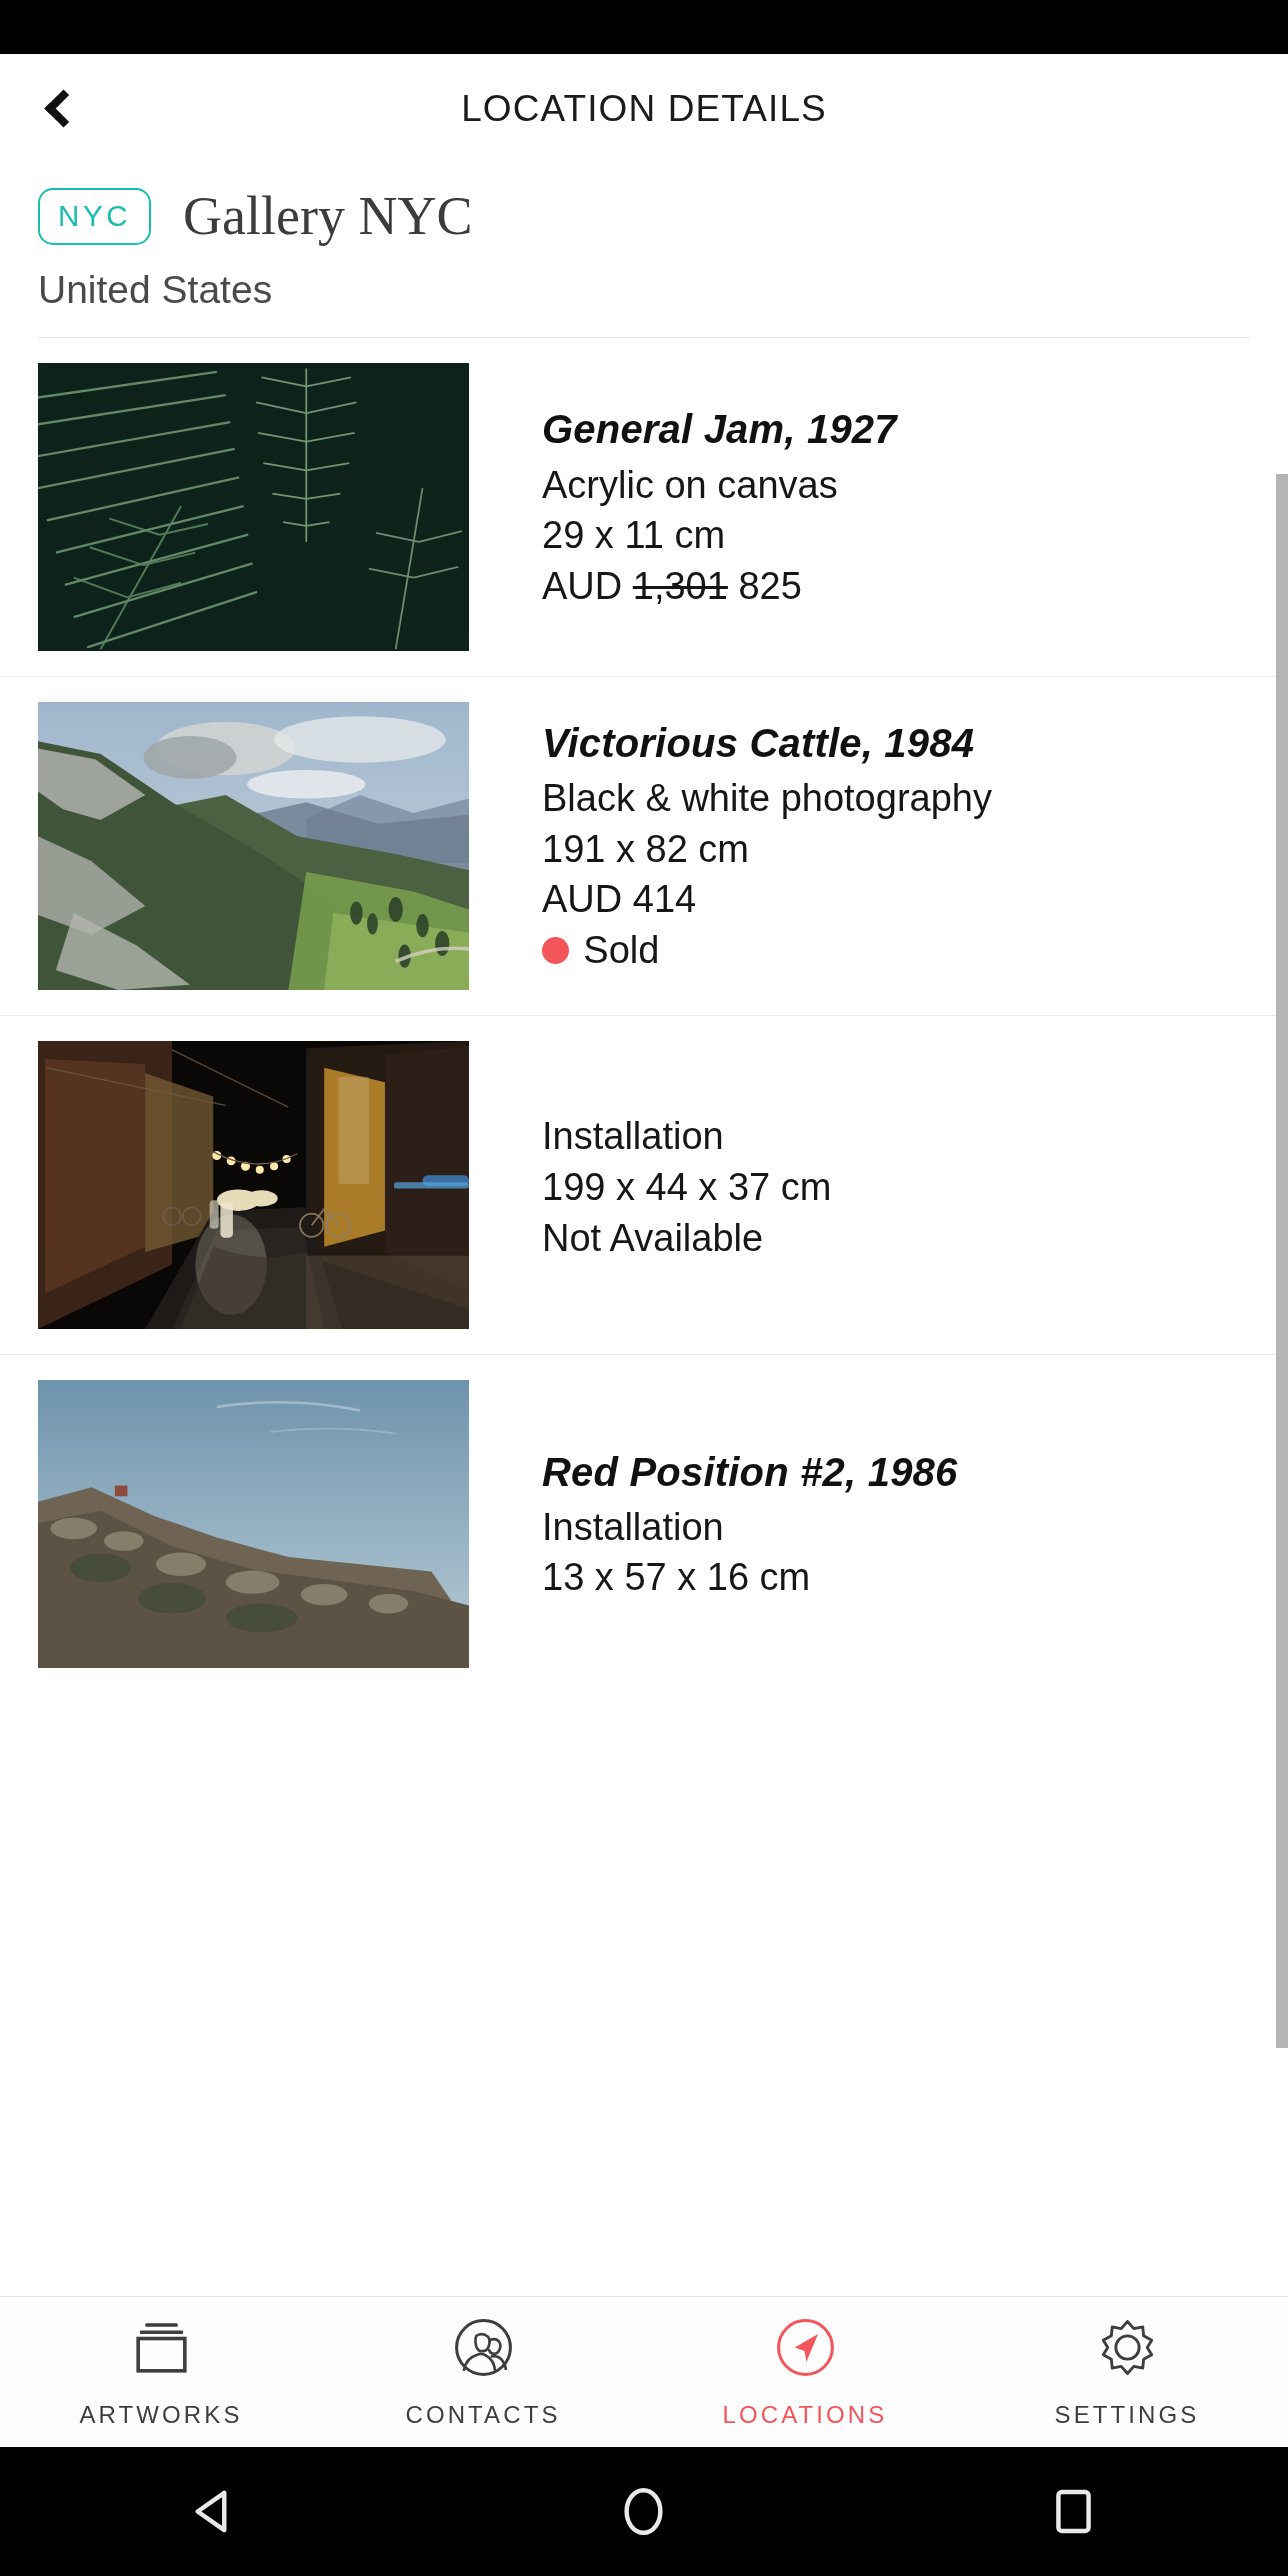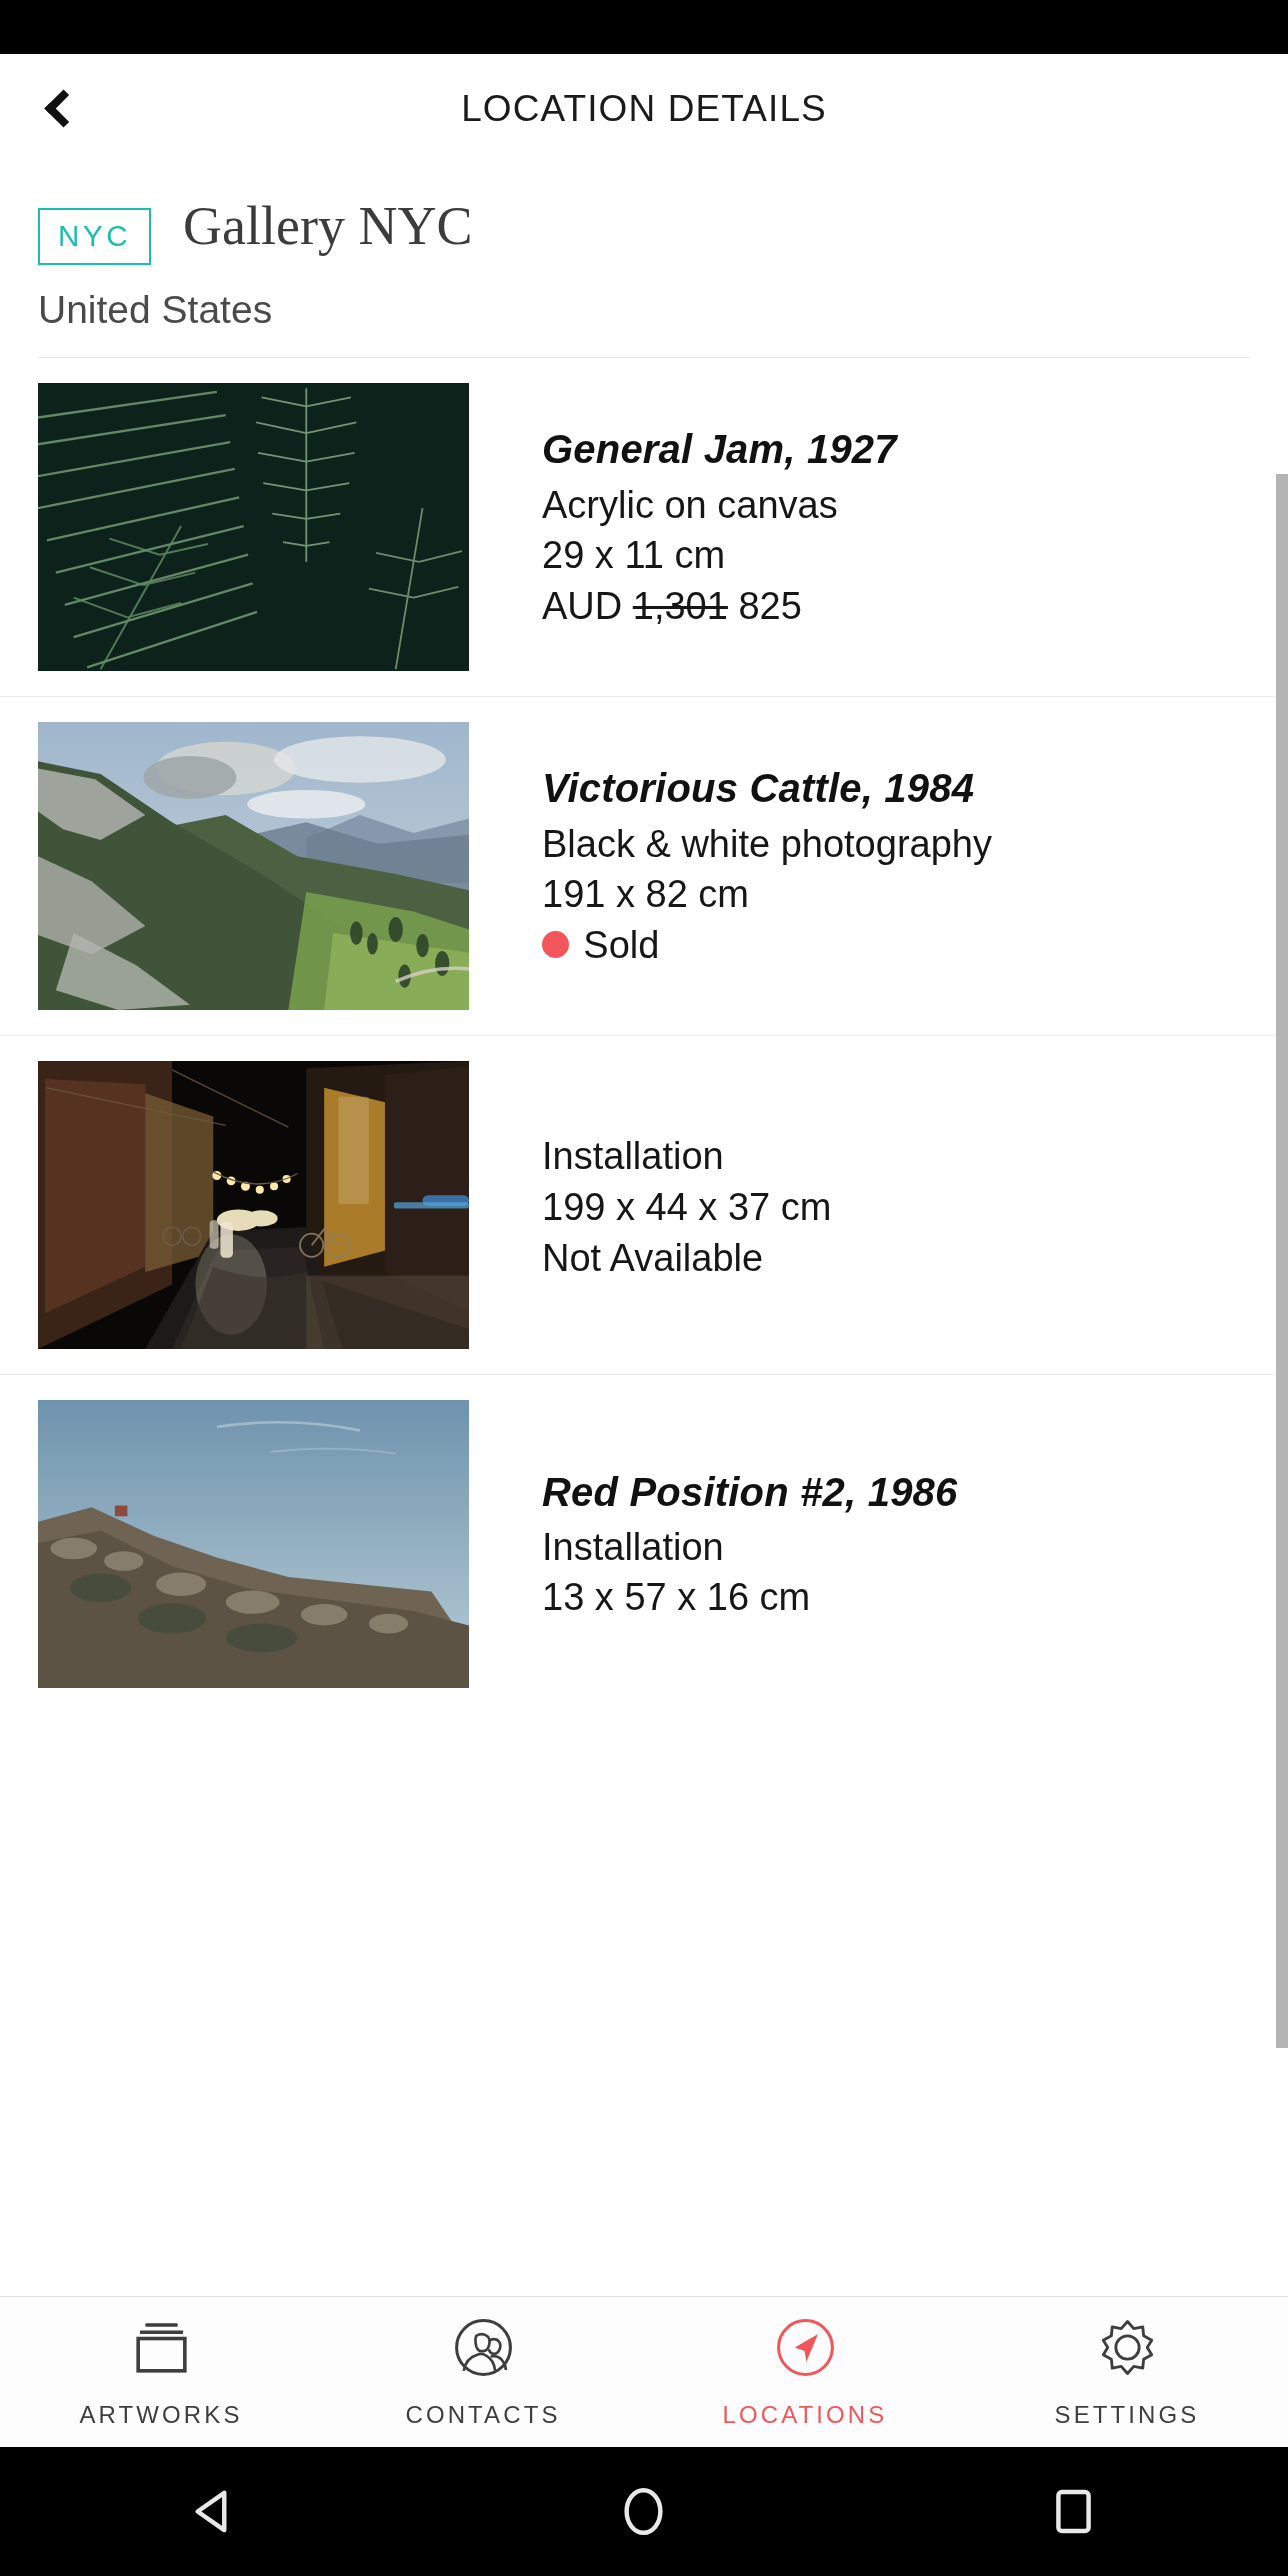--- a/index.html
+++ b/index.html
@@ -40,24 +40,24 @@
   .topbar-title {
     position: absolute; left: 0; top: 0; width: 1288px; height: 109px;
     display: flex; align-items: center; justify-content: center;
     font-size: 37px; letter-spacing: 1.1px; color: #1b1b1b; font-weight: 400;
   }
 
   
   .loc-header { padding: 25px 38px 0 38px; }
   .loc-row { display: flex; align-items: center; }
   .code-badge {
-    border: 2.7px solid #19bfae; border-radius: 0;
+    border: 2.7px solid #19bfae; border-radius: 15px;
     padding: 10.7px 18px 12.5px 18px;
     color: #19bfae; font-size: 29.5px; letter-spacing: 3.6px;
-    line-height: 1; min-width: 111px; text-align: center; margin-top: 20px;
+    line-height: 1; min-width: 111px; text-align: center;
   }
   .loc-name {
     margin-left: 32px;
     font-family: "Liberation Serif", "DejaVu Serif", serif;
     font-size: 54px; color: #3c3c3c; line-height: 1;
   }
   .loc-country {
     margin-top: 23px; font-size: 39px; color: #4a4a4a; font-weight: 300;
   }
   .hdr-rule {
@@ -233,20 +233,24 @@
                 <ellipse cx="452" cy="270" rx="8" ry="14"></ellipse>
                   <ellipse cx="410" cy="284" rx="7" ry="13"></ellipse>
               </g>
               <path d="M400 290 Q440 272 482 276" stroke="#d6d0c0" stroke-width="4" fill="none" opacity=".8"></path>
             </svg>
           </div>
           <div class="meta">
             <div class="art-title">Victorious Cattle, 1984</div>
             <div class="art-line">Black &amp; white photography</div>
             <div class="art-line">191 x 82 cm</div>
+            <div class="art-line price">
+              <span>AUD</span>
+              <span>414</span>
+            </div>
             <div class="art-line status-line">
               <span class="dot" style="background:#f2555a"></span>
               <span>Sold</span>
             </div>
           </div>
         </div>
       </div>
 
       <div class="row">
         <div class="row-inner">

